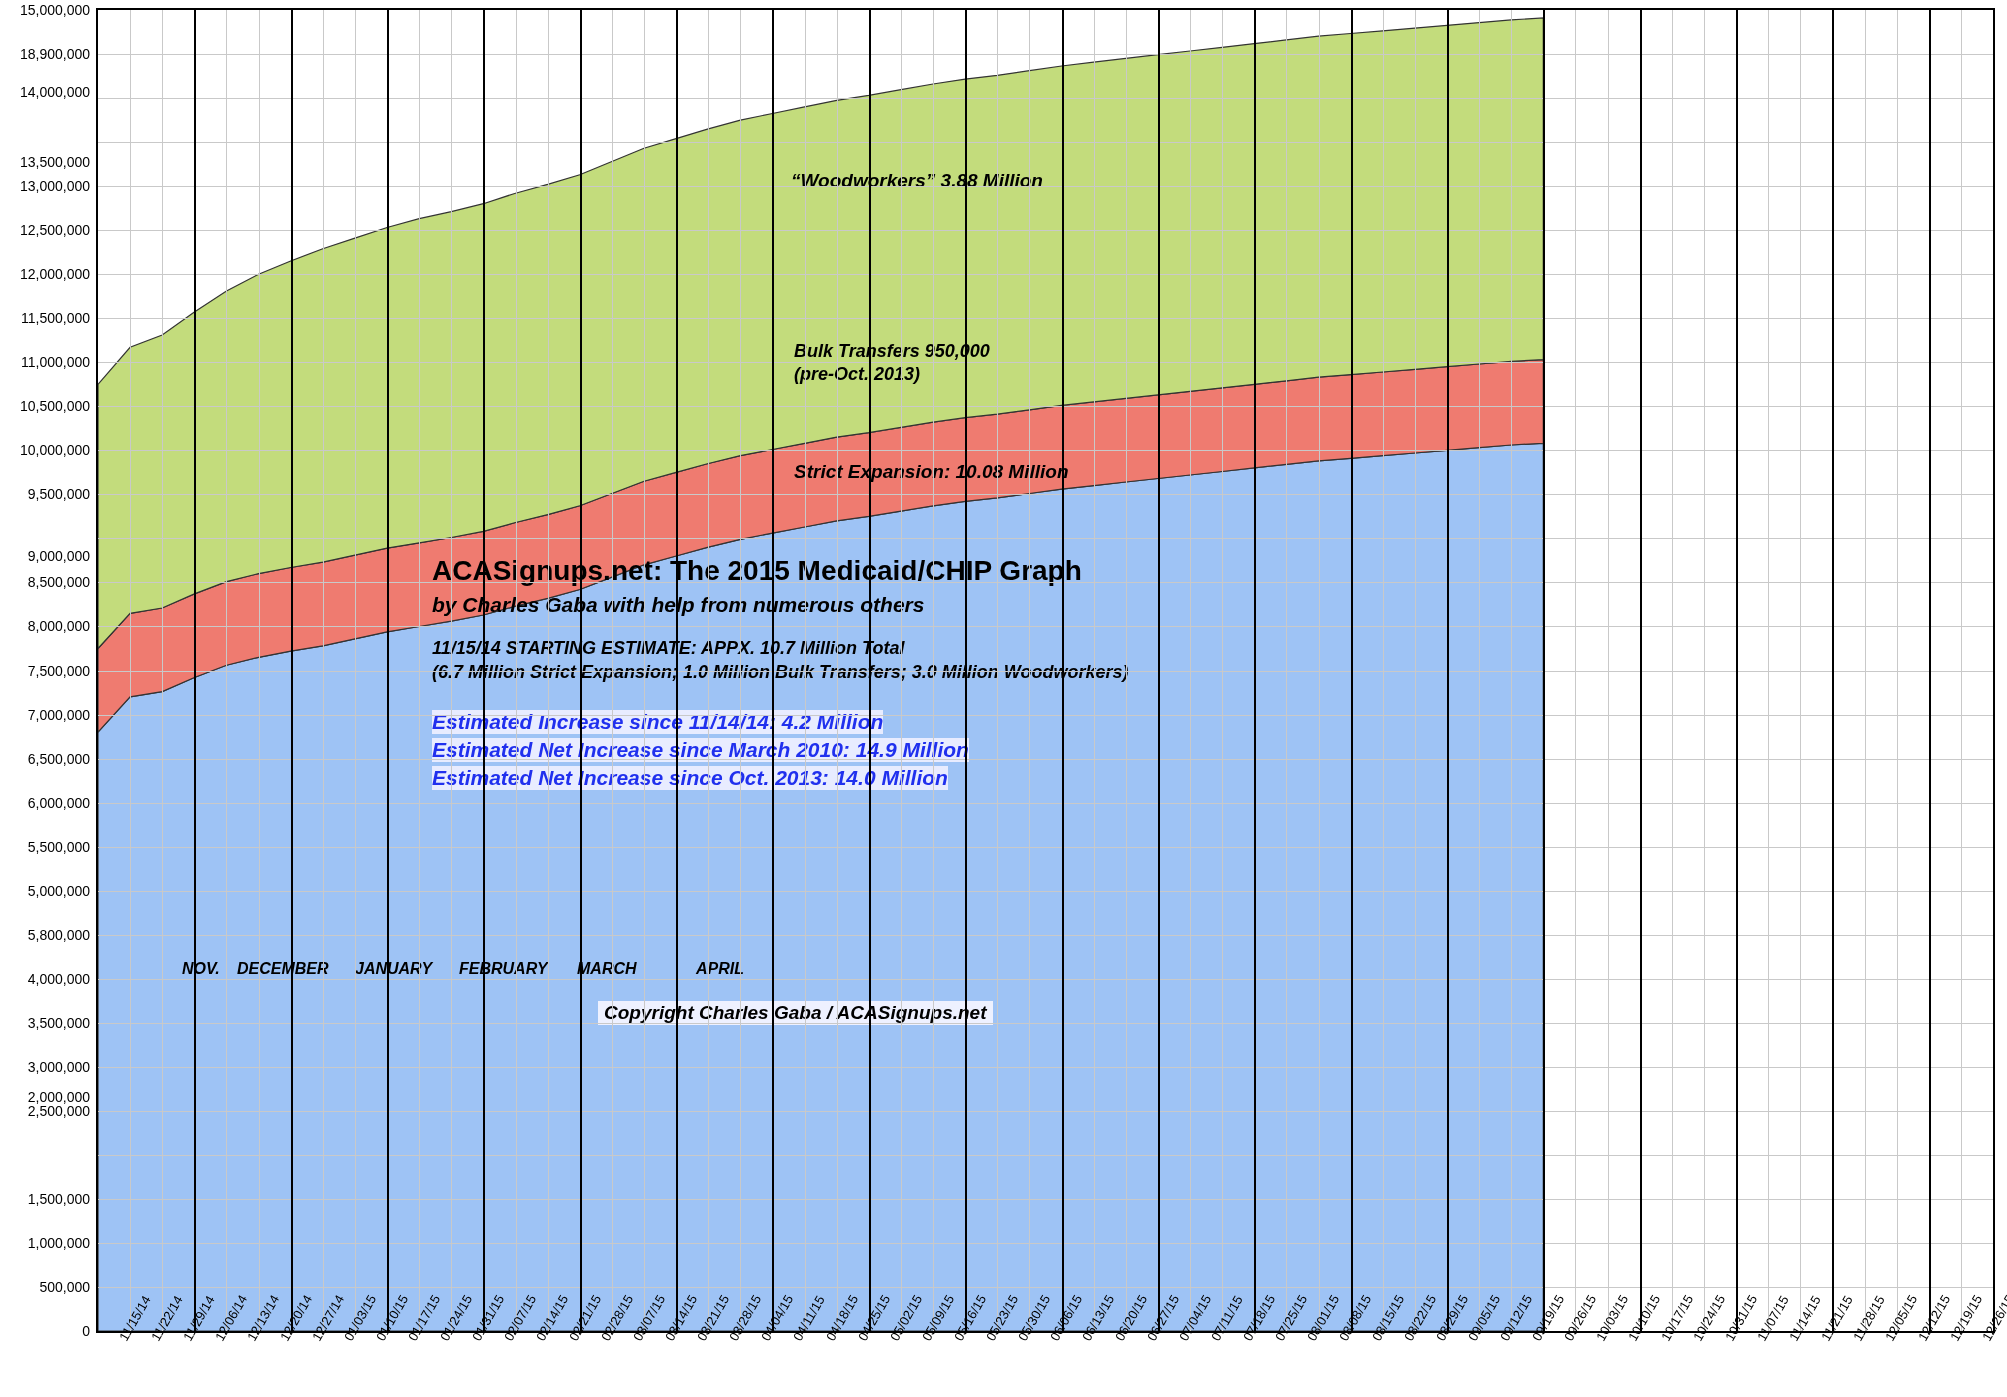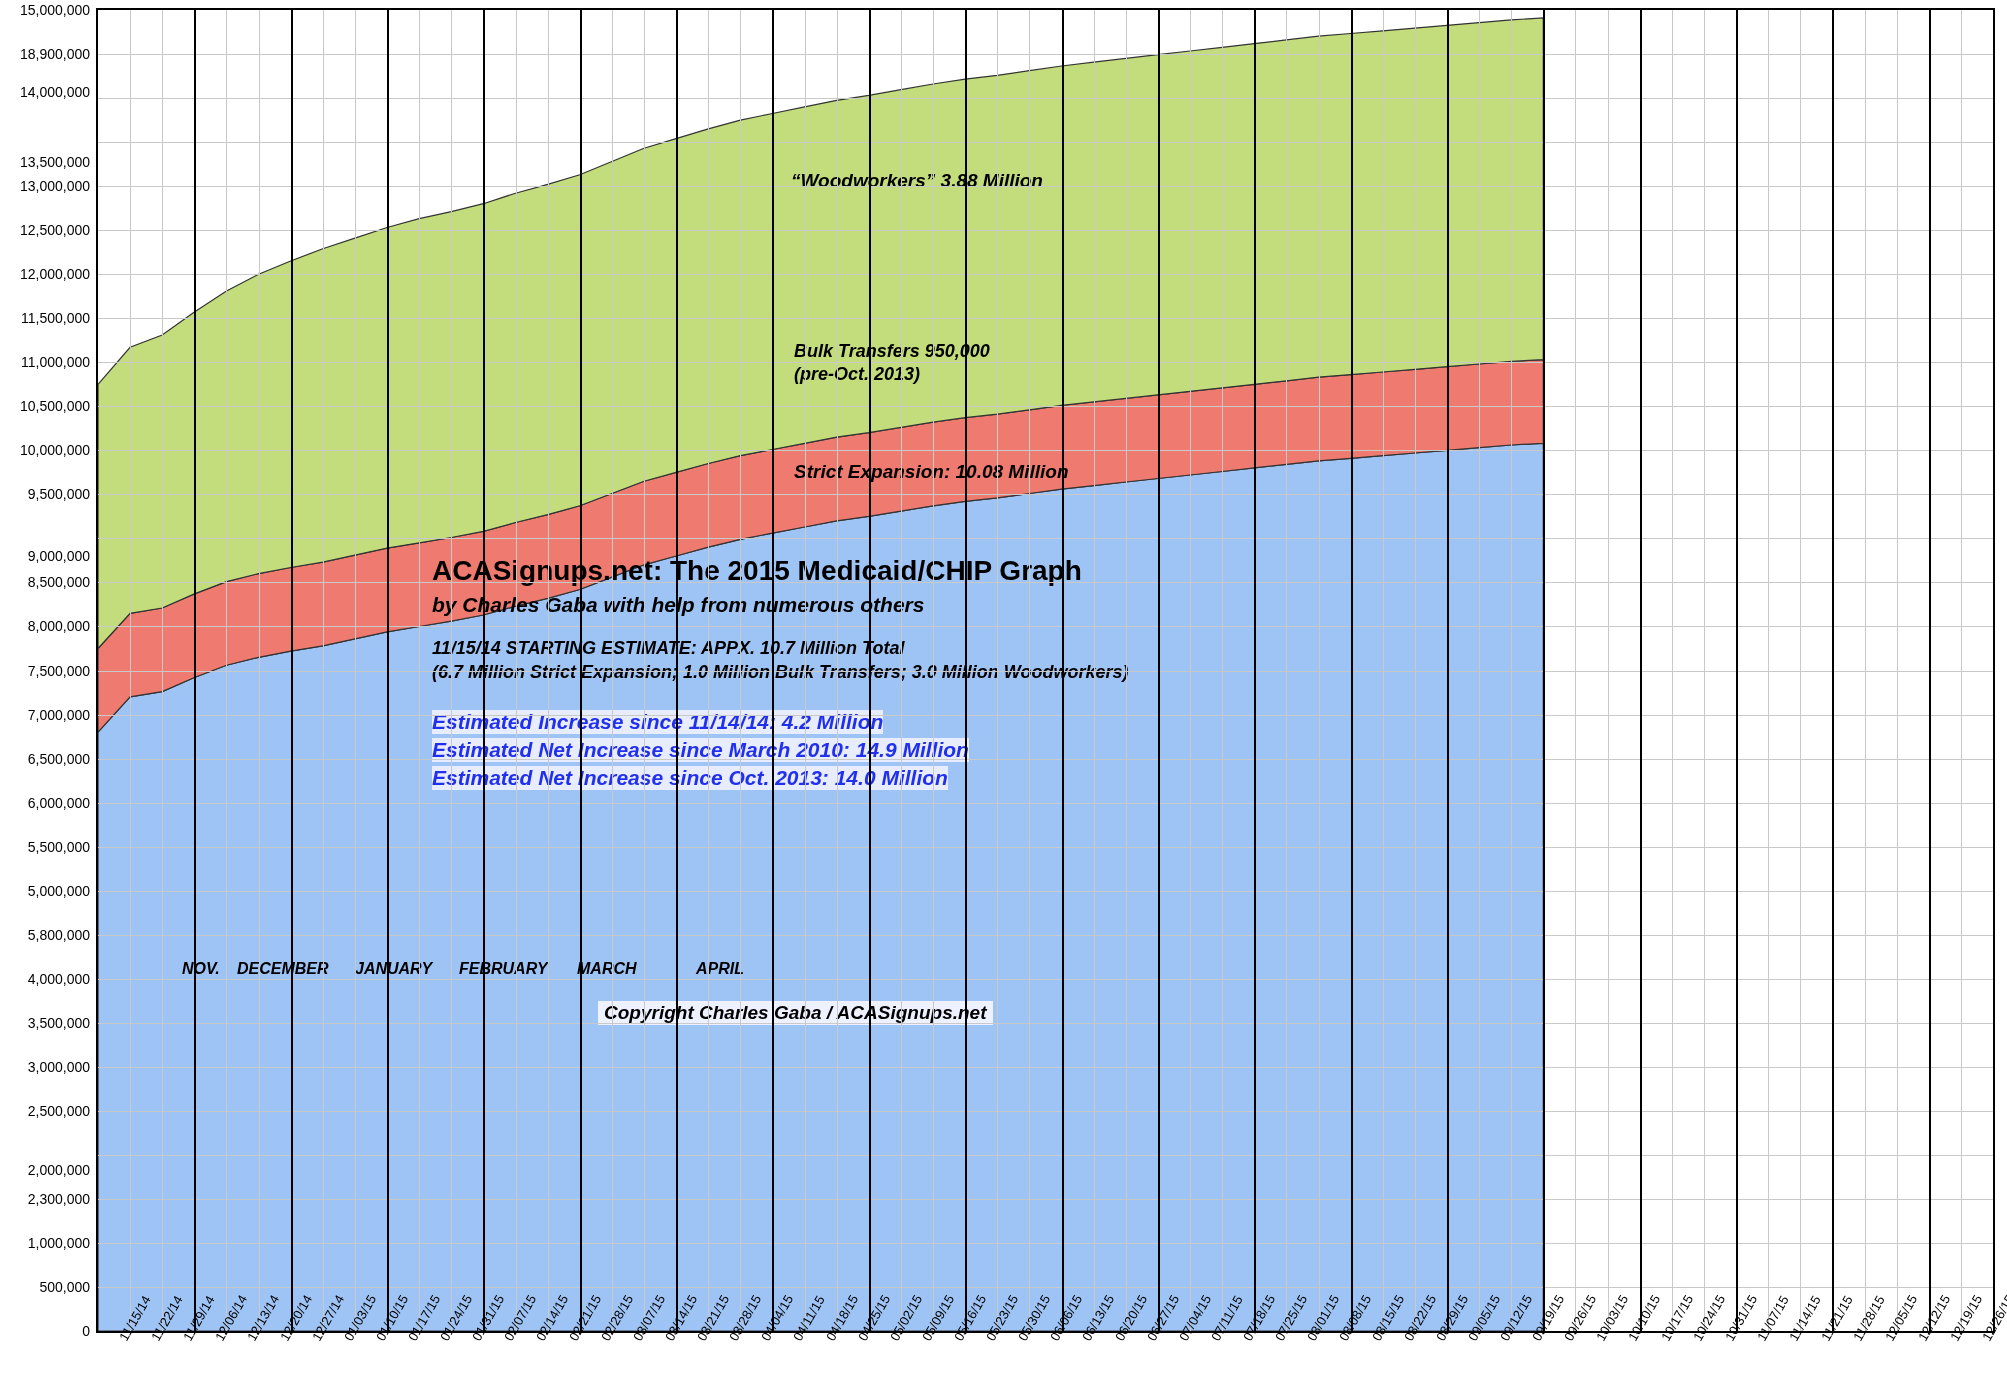--- a/index.html
+++ b/index.html
@@ -33,22 +33,22 @@
 </style>
 </head>
 <body>
 
 <div id="page">
 
   <div class="ylabels">
       <div class="ylabel" style="top: 1331px;">0</div>
       <div class="ylabel" style="top: 1286.97px;">500,000</div>
       <div class="ylabel" style="top: 1242.93px;">1,000,000</div>
-      <div class="ylabel" style="top: 1198.9px;">2,300,000</div>
-      <div class="ylabel" style="top: 1170px;">2,000,000</div>
+      <div class="ylabel" style="top: 1198.9px;">1,500,000</div>
+      <div class="ylabel" style="top: 1097px;">2,000,000</div>
       <div class="ylabel" style="top: 1110.83px;">2,500,000</div>
       <div class="ylabel" style="top: 1066.8px;">3,000,000</div>
       <div class="ylabel" style="top: 1022.77px;">3,500,000</div>
       <div class="ylabel" style="top: 978.733px;">4,000,000</div>
       <div class="ylabel" style="top: 934.7px;">5,800,000</div>
       <div class="ylabel" style="top: 890.667px;">5,000,000</div>
       <div class="ylabel" style="top: 846.633px;">5,500,000</div>
       <div class="ylabel" style="top: 802.6px;">6,000,000</div>
       <div class="ylabel" style="top: 758.567px;">6,500,000</div>
       <div class="ylabel" style="top: 714.533px;">7,000,000</div>

